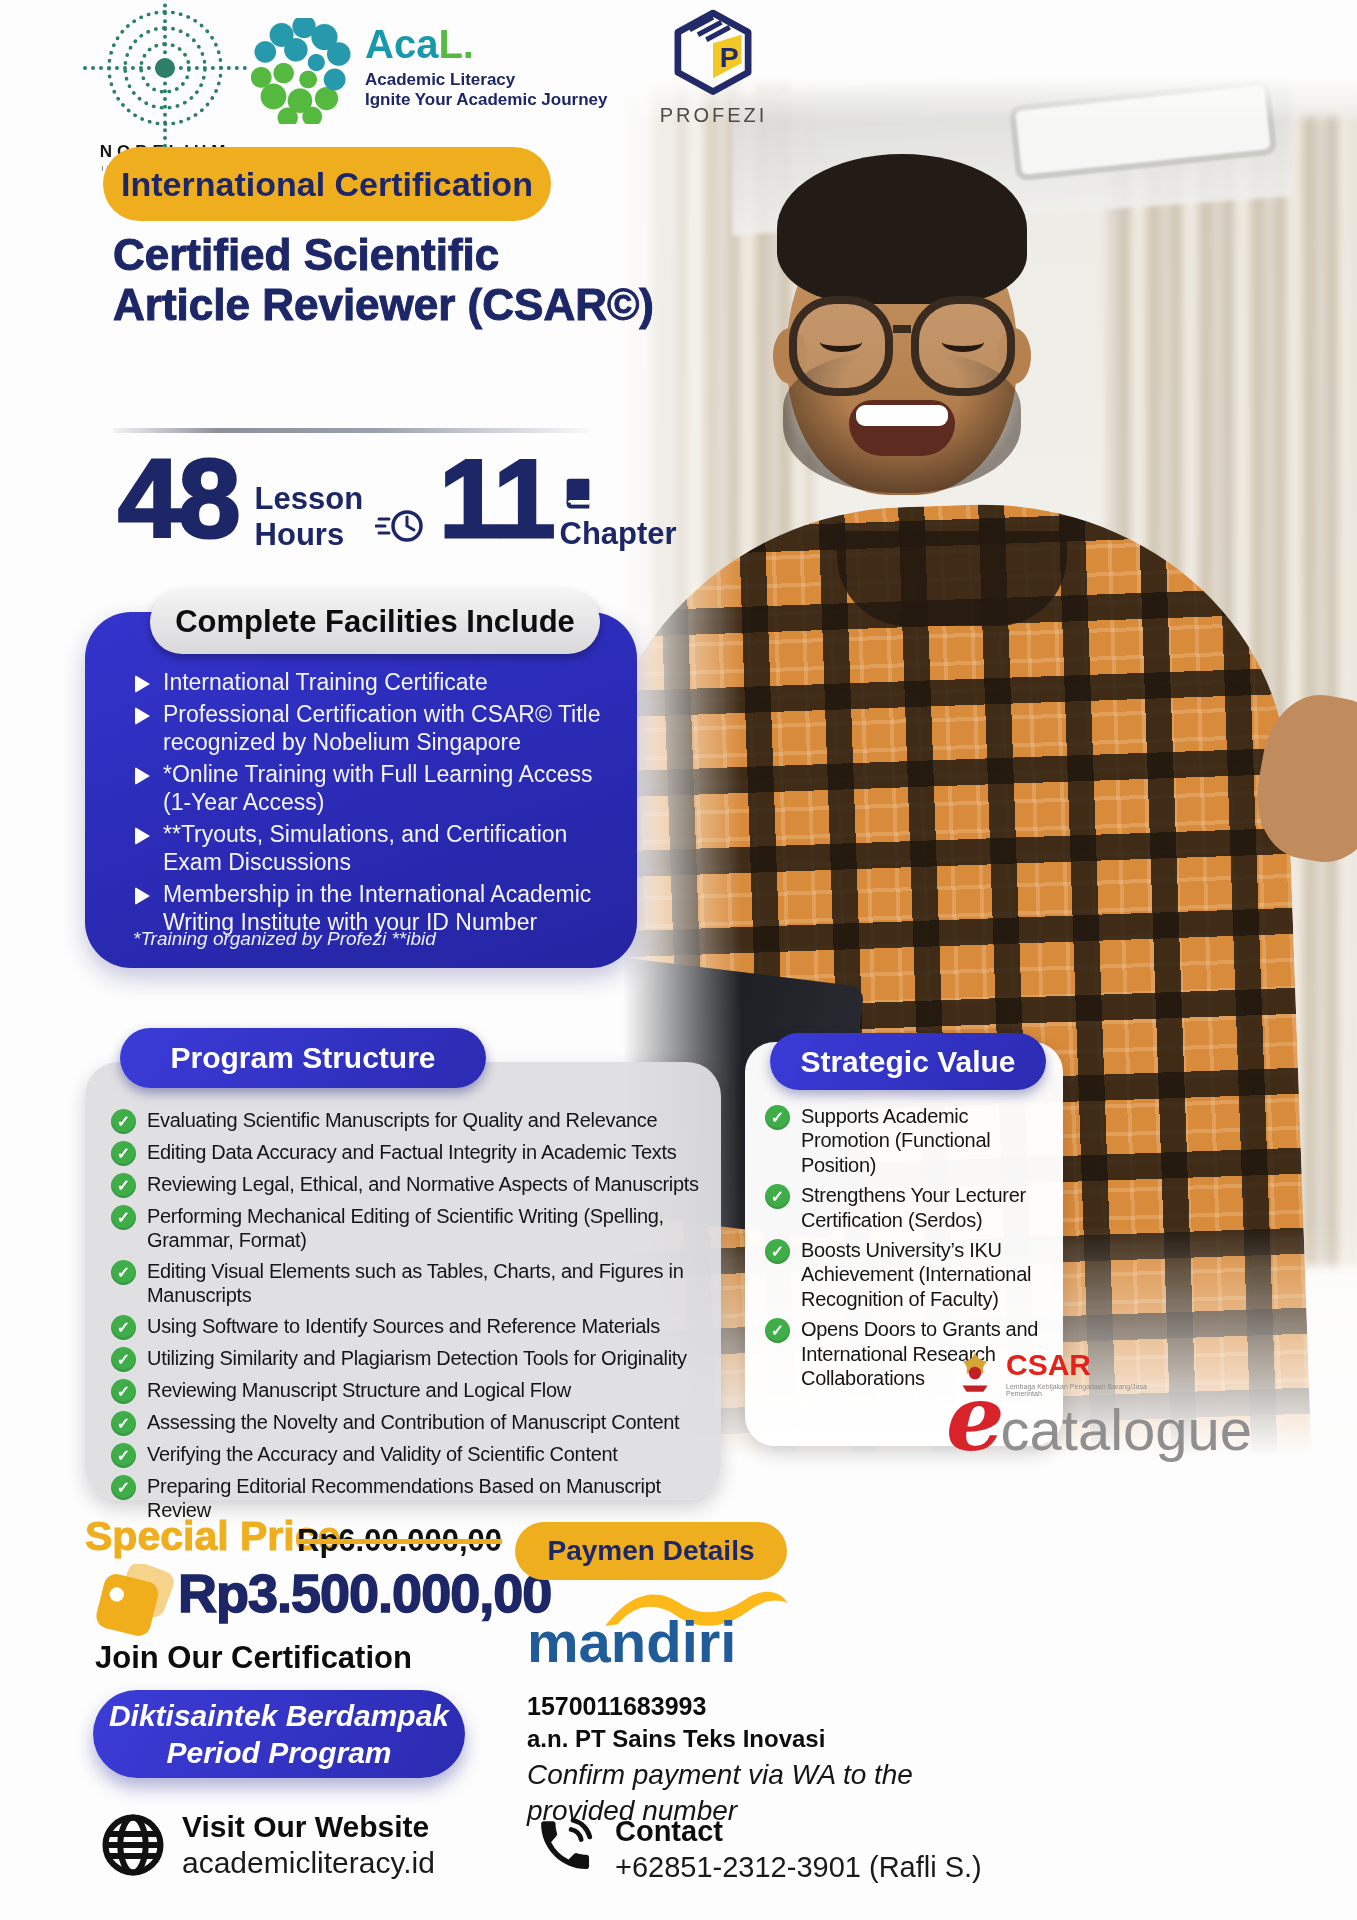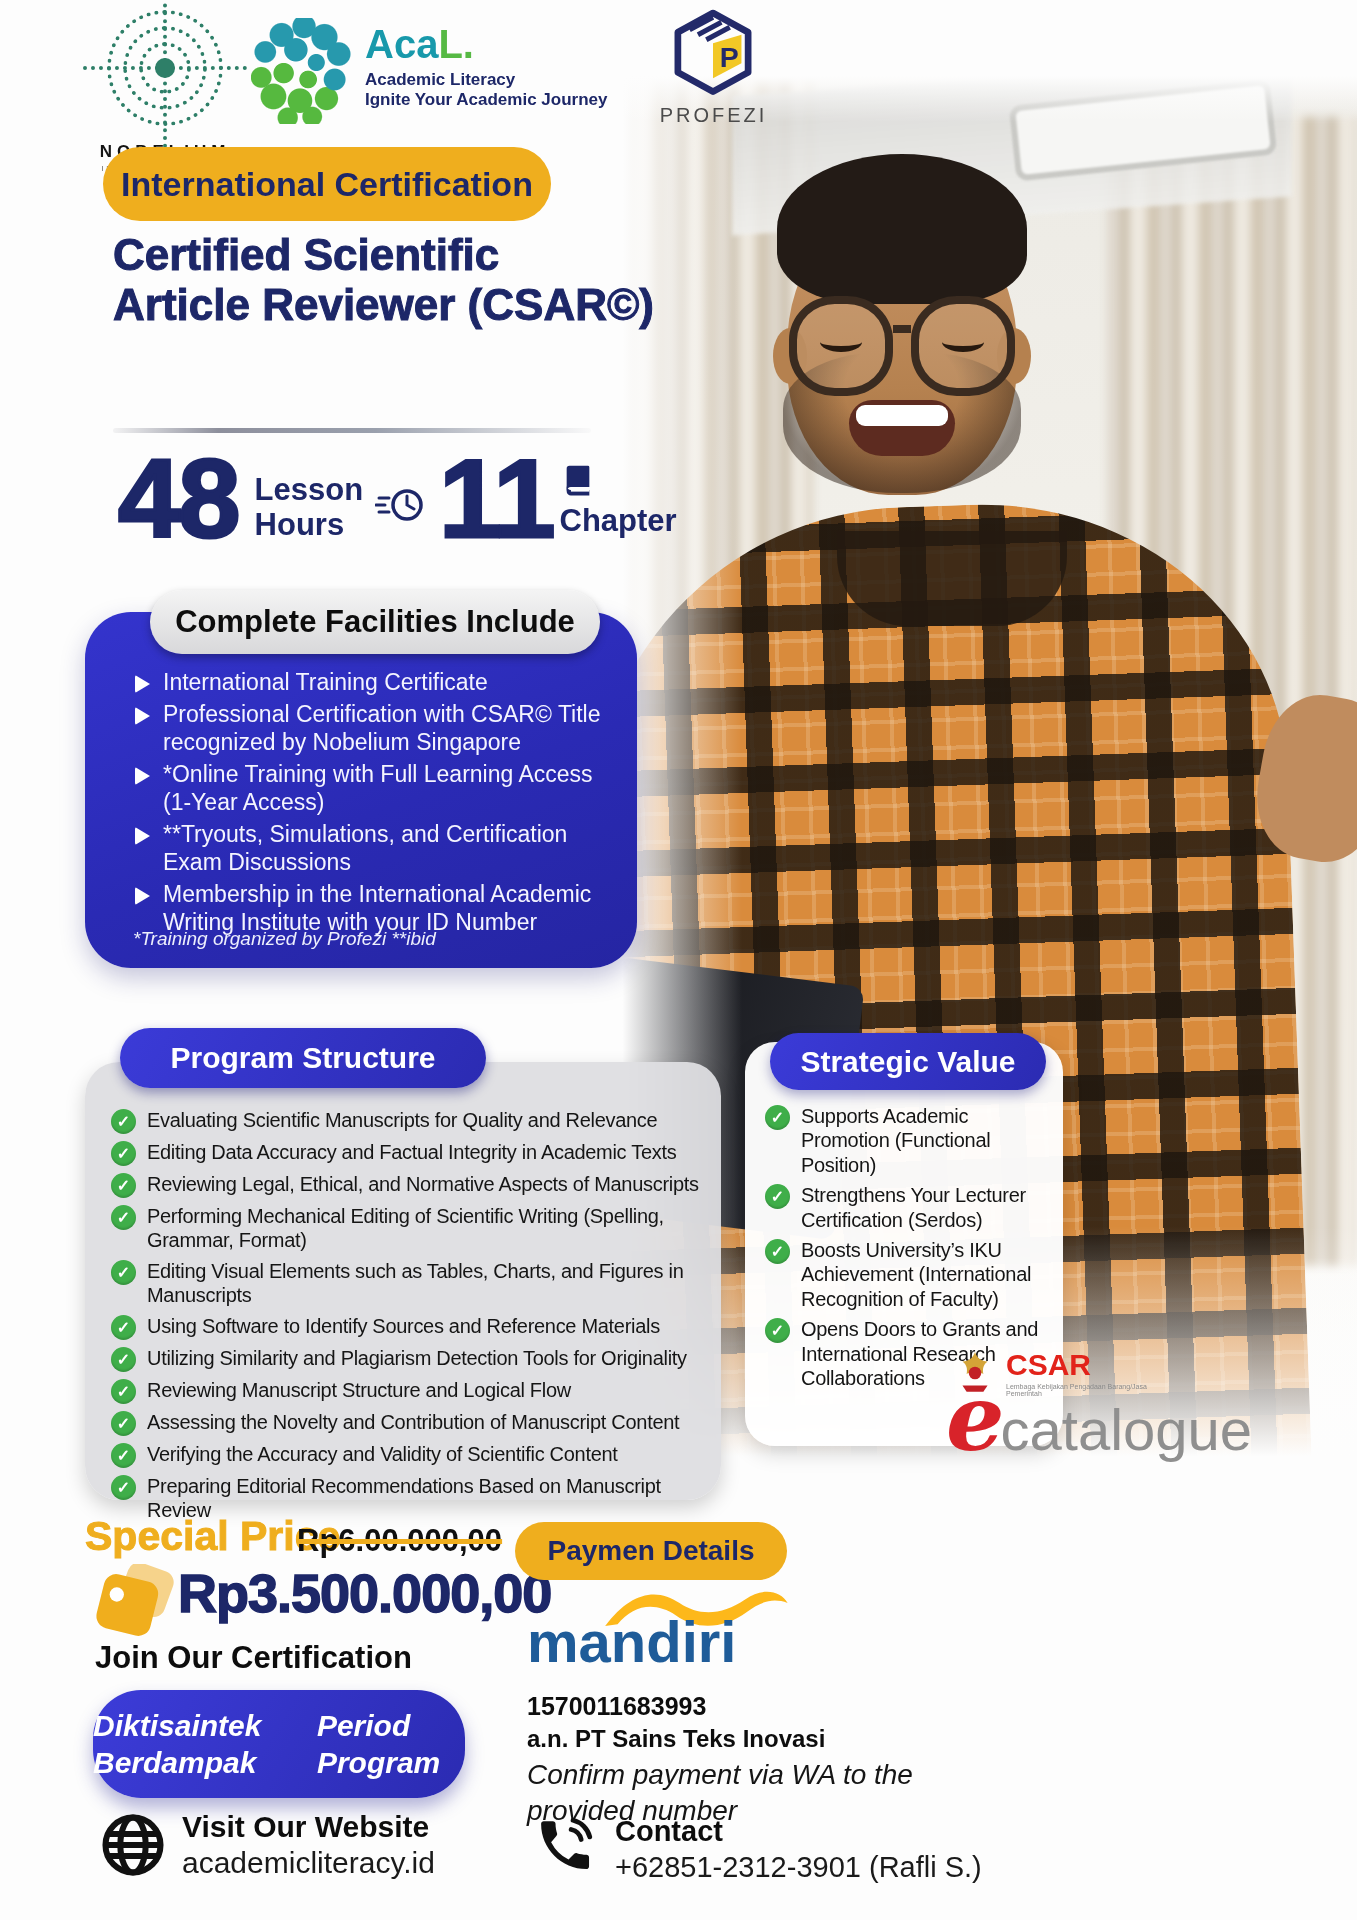--- a/index.html
+++ b/index.html
@@ -94,21 +94,21 @@
   .profezi-name{font-size:20px;color:#4b4b4b;letter-spacing:3px;margin-top:0px;}
 
   
   .badge{left:103px;top:147px;width:448px;height:74px;background:#efae1e;border-radius:38px;
      display:flex;align-items:center;justify-content:center;z-index:3;}
   .badge span{font-size:34px;font-weight:bold;color:#1d2768;}
   .title{left:113px;top:230px;font-size:44px;font-weight:bold;color:#1d2768;line-height:1.14;z-index:3;
      -webkit-text-stroke:1px #1d2768;}
   .divider{left:113px;top:428px;width:478px;height:5px;border-radius:3px;z-index:3;
      background:linear-gradient(90deg,rgba(120,120,130,.08),#8d8f9c 22%,#9aa0ad 55%,rgba(150,150,160,.04));}
-  .stats{left:118px;top:446px;display:flex;align-items:center;z-index:3;color:#1d2768;}
+  .stats{left:118px;top:446px;display:flex;align-items:flex-end;z-index:3;color:#1d2768;}
   .big-num{font-size:112px;font-weight:bold;line-height:.95;-webkit-text-stroke:3px #1d2768;letter-spacing:-2px;}
   .stat-label{font-size:31px;font-weight:bold;line-height:1.15;margin:16px 0 0 16px;}
   .clock-wrap{margin:16px 0 0 12px;}
   .num2{margin-left:12px;}
   .chapter-col{margin:4px 0 0 6px;display:flex;flex-direction:column;align-items:flex-start;}
   .chapter-col .stat-label2{font-size:31px;font-weight:bold;margin-top:6px;}
 
   
   .fac-box{left:85px;top:612px;width:552px;height:356px;z-index:2;border-radius:46px;
      background:linear-gradient(160deg,#3434cd 0%,#2a2ab4 55%,#2525a2 100%);
@@ -148,23 +148,23 @@
 
   
   .sp-label{left:85px;top:1513px;font-size:41px;font-weight:bold;color:#efae1e;z-index:3;
      -webkit-text-stroke:1px #efae1e;}
   .sp-old{left:297px;top:1523px;font-size:31px;font-weight:bold;color:#101010;z-index:3;
      text-decoration:line-through;text-decoration-color:#efae1e;text-decoration-thickness:5px;}
   .tag-wrap{left:90px;top:1564px;z-index:3;}
   .sp-new{left:178px;top:1562px;font-size:54px;font-weight:bold;color:#1d2768;z-index:3;
      -webkit-text-stroke:1.5px #1d2768;letter-spacing:-1px;}
   .join{left:95px;top:1640px;font-size:31px;font-weight:bold;color:#0d0d0d;z-index:3;}
-  .dikti-pill{left:93px;top:1690px;width:372px;height:108px;z-index:3;border-radius:48px;
+  .dikti-pill{left:93px;top:1690px;width:372px;height:88px;z-index:3;border-radius:48px;
      background:linear-gradient(120deg,#3c3cd8 0%,#2b2bb2 100%);box-shadow:0 10px 18px rgba(40,40,150,.35);
-     display:flex;flex-direction:row;align-items:center;justify-content:center;}
+     display:flex;flex-direction:column;align-items:center;justify-content:center;}
   .dikti-pill span{font-size:30px;font-weight:bold;font-style:italic;color:#fff;line-height:1.25;}
   .website{left:100px;top:1810px;display:flex;gap:16px;align-items:center;z-index:3;}
   .web-label{font-size:30px;font-weight:bold;color:#0d0d0d;line-height:1.15;}
   .web-url{font-size:30px;color:#1a1a1a;line-height:1.2;}
 
   
   .pay-pill{left:515px;top:1522px;width:272px;height:58px;background:#efae1e;border-radius:30px;z-index:3;
      display:flex;align-items:center;justify-content:center;}
   .pay-pill span{font-size:28px;font-weight:bold;color:#1d2768;}
   .mandiri-wave{left:598px;top:1580px;z-index:3;}

